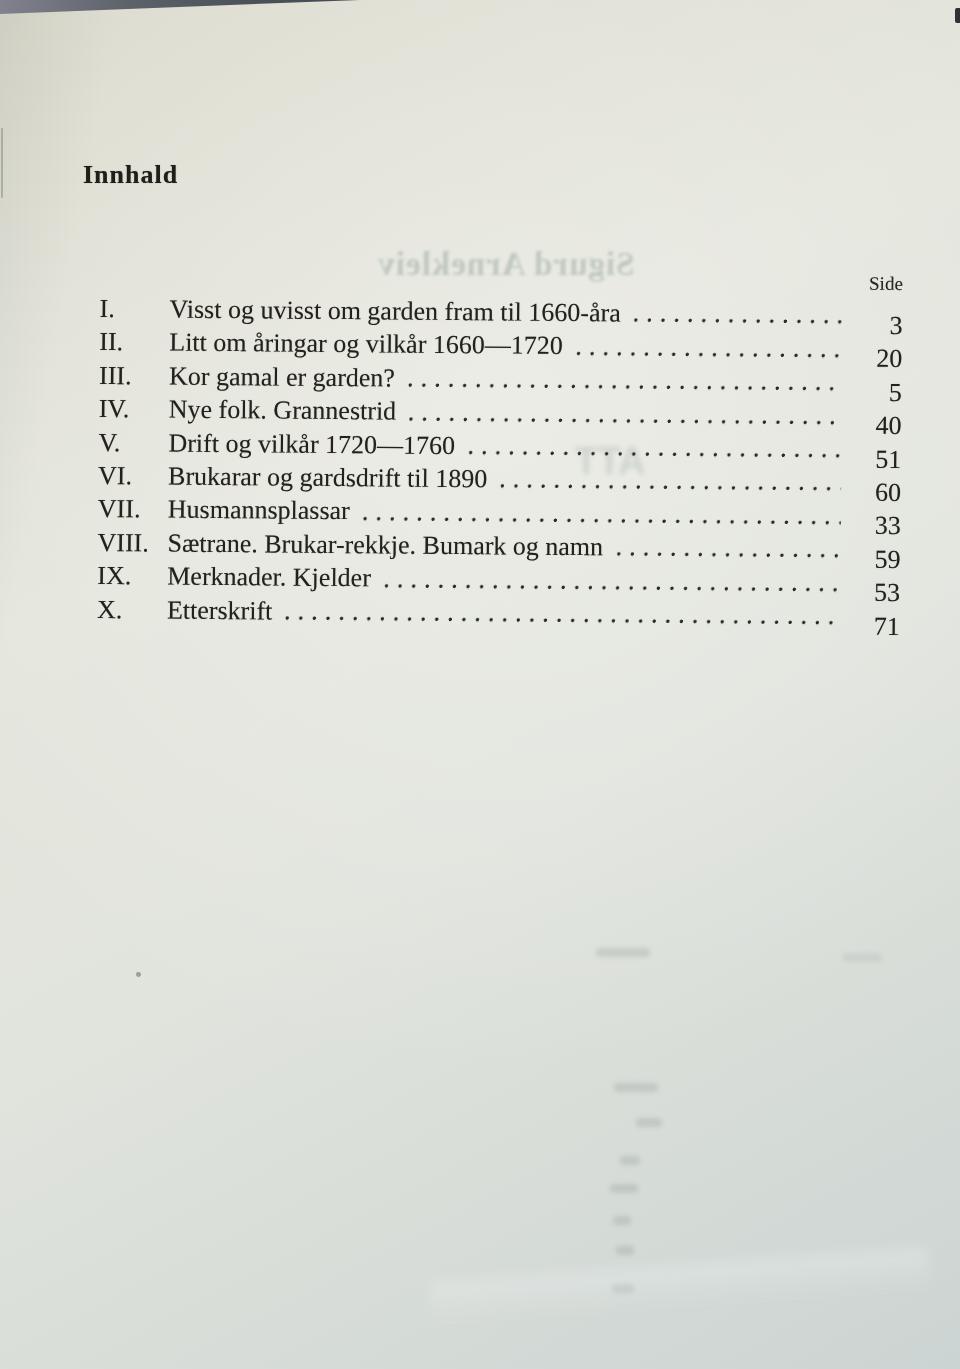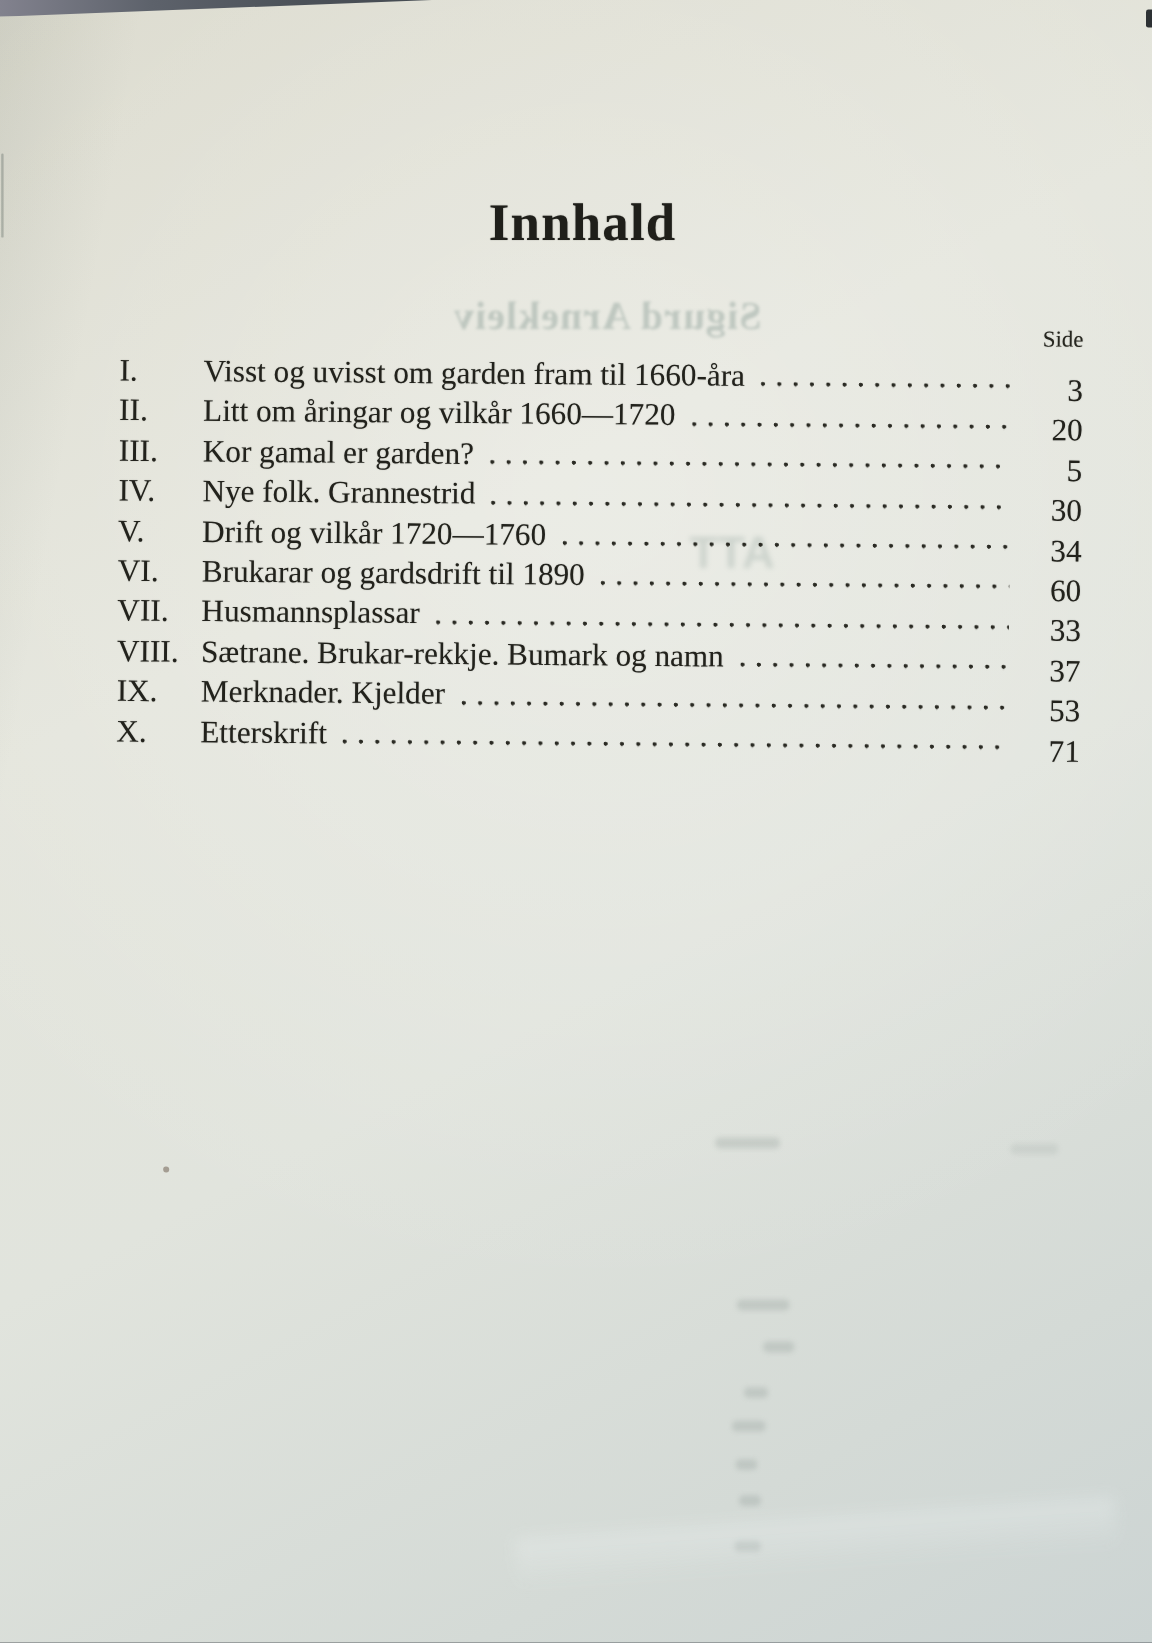--- a/index.html
+++ b/index.html
@@ -30,22 +30,21 @@
     position:absolute;top:8px;right:0;width:5px;height:15px;
     background:#2d3134;border-radius:2px 0 0 2px;
   }
   .left-edge-line{
     position:absolute;top:128px;left:1px;width:2px;height:70px;
     background:rgba(90,100,95,0.35);border-radius:2px;
   }
   
   .heading{
     position:absolute;top:160px;left:83px;width:805px;
-    text-align:center;
-    font-size:44px;font-weight:600;letter-spacing:1px;color:#1f1f1a;
+    font-size:26px;font-weight:600;letter-spacing:1px;color:#1f1f1a;
     text-shadow:0 0 1px rgba(30,30,25,0.45);
   }
   .toc{
     position:absolute;top:266px;left:100px;width:803px;
     transform:rotate(0.5deg);transform-origin:0 0;
     color:#22221c;
     text-shadow:0 0 1px rgba(34,34,28,0.35);
   }
   .side-label{
     text-align:right;font-size:19px;line-height:22px;margin-bottom:4px;color:#26261f;
@@ -125,45 +124,45 @@
     <div class="row">
       <span class="roman">III.</span>
       <span class="title">Kor gamal er garden?</span>
       <span class="dots"></span>
       <span class="pagenum">5</span>
     </div>
     <div class="row">
       <span class="roman">IV.</span>
       <span class="title">Nye folk. Grannestrid</span>
       <span class="dots"></span>
-      <span class="pagenum">30</span>
+      <span class="pagenum">40</span>
     </div>
     <div class="row">
       <span class="roman">V.</span>
       <span class="title">Drift og vilkår 1720—1760</span>
       <span class="dots"></span>
-      <span class="pagenum">34</span>
+      <span class="pagenum">51</span>
     </div>
     <div class="row">
       <span class="roman">VI.</span>
       <span class="title">Brukarar og gardsdrift til 1890</span>
       <span class="dots"></span>
       <span class="pagenum">60</span>
     </div>
     <div class="row">
       <span class="roman">VII.</span>
       <span class="title">Husmannsplassar</span>
       <span class="dots"></span>
       <span class="pagenum">33</span>
     </div>
     <div class="row">
       <span class="roman">VIII.</span>
       <span class="title">Sætrane. Brukar-rekkje. Bumark og namn</span>
       <span class="dots"></span>
-      <span class="pagenum">37</span>
+      <span class="pagenum">59</span>
     </div>
     <div class="row">
       <span class="roman">IX.</span>
       <span class="title">Merknader. Kjelder</span>
       <span class="dots"></span>
       <span class="pagenum">53</span>
     </div>
     <div class="row">
       <span class="roman">X.</span>
       <span class="title">Etterskrift</span>

